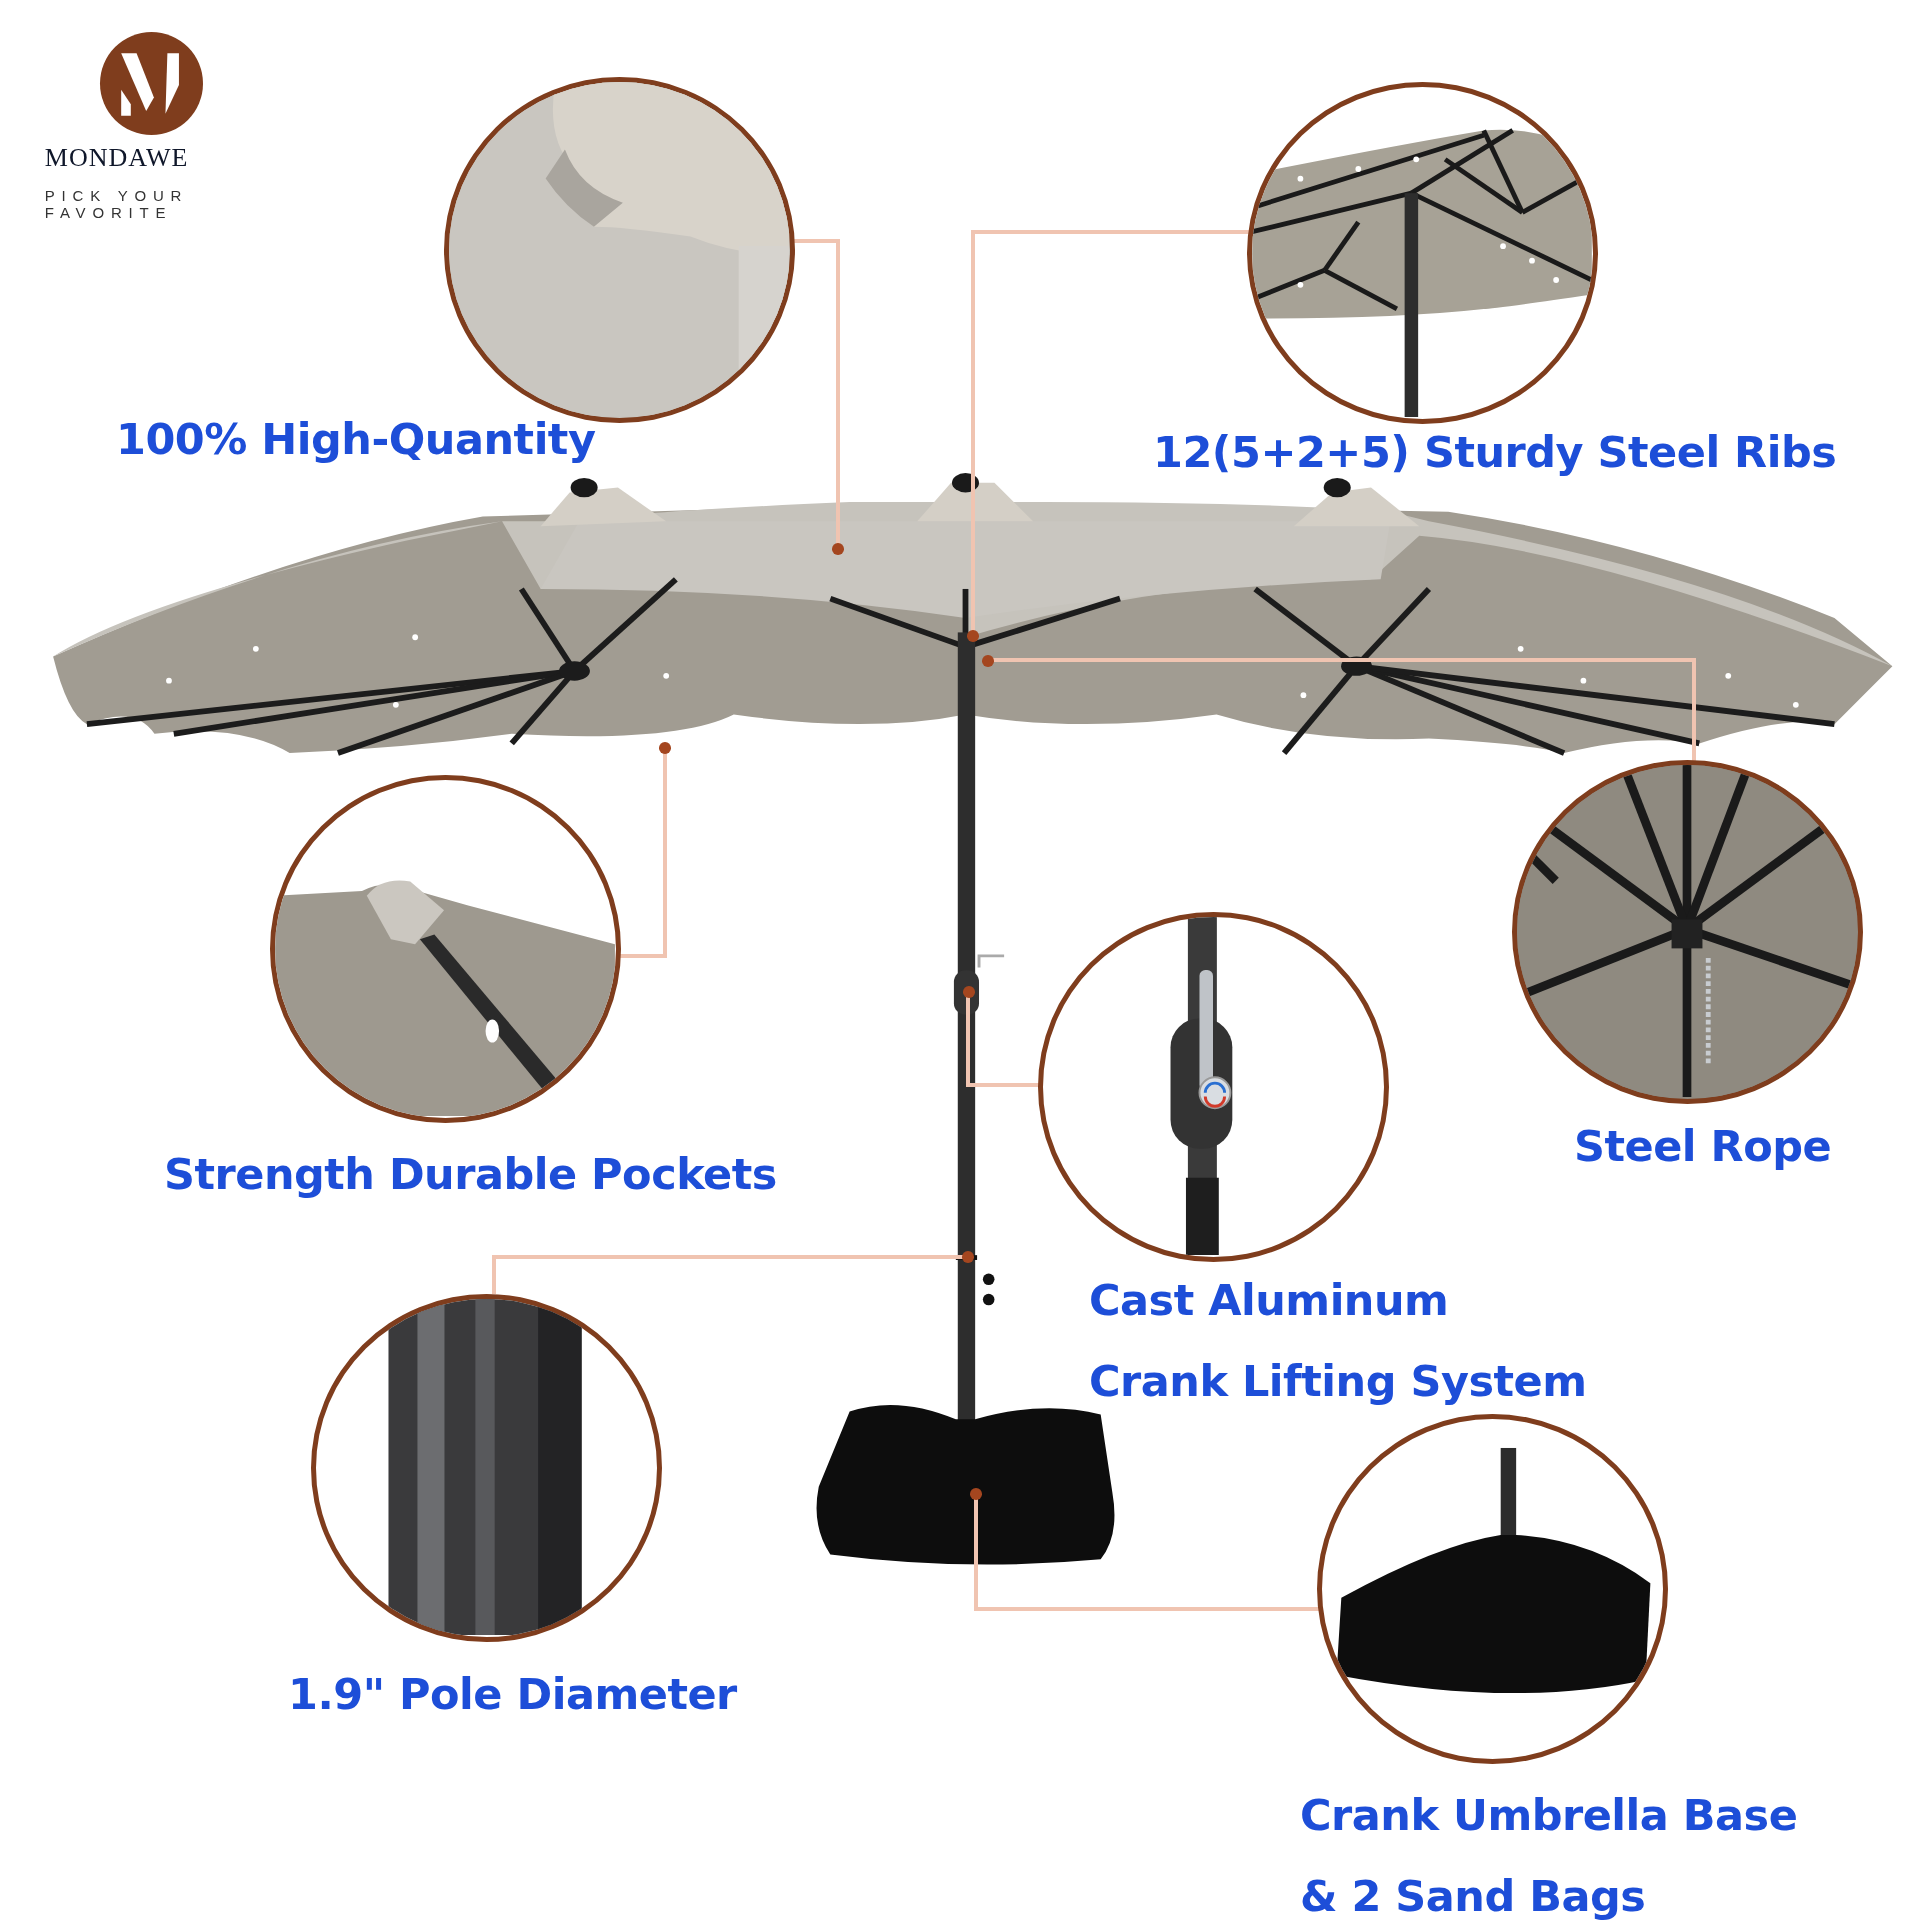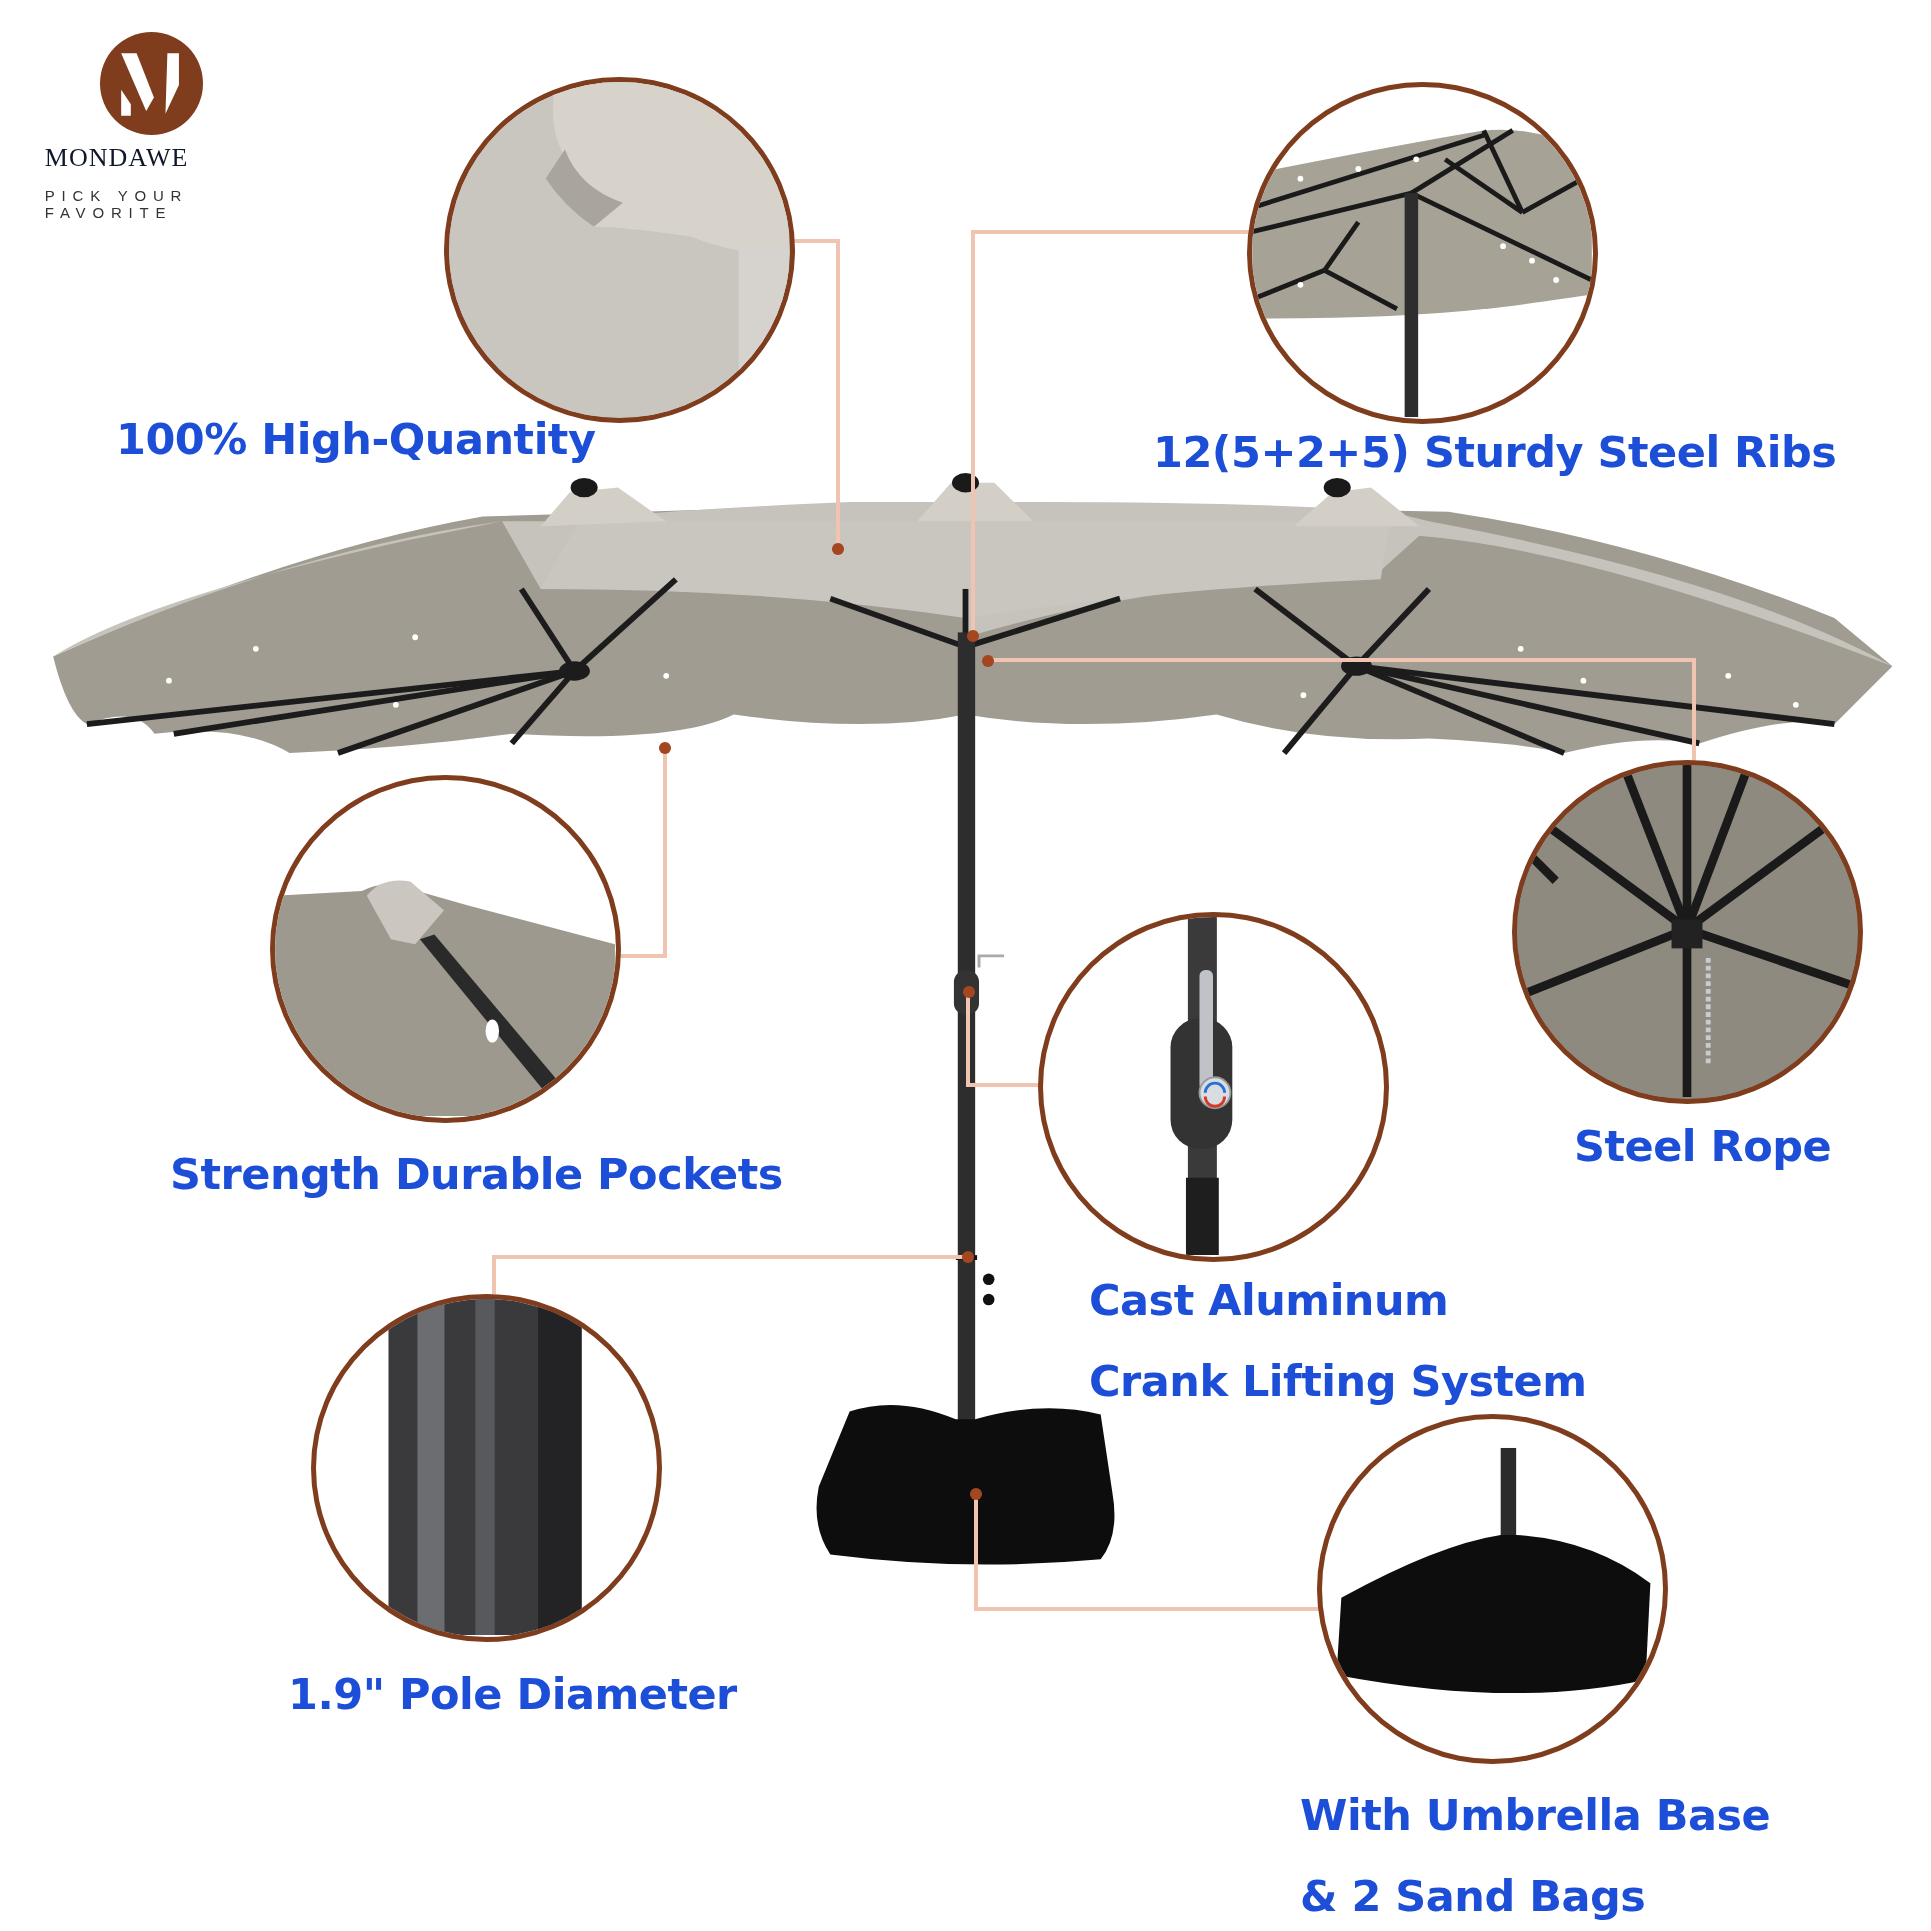--- a/index.html
+++ b/index.html
@@ -209,34 +209,34 @@
 </div>
 
 <div class="callout-label" style="left:116px;top:399px;">
   <div>100% High-Quantity</div>
 </div>
 
 <div class="callout-label" style="left:1153px;top:412px;">
   <div>12(5+2+5) Sturdy Steel Ribs</div>
 </div>
 
-<div class="callout-label" style="left:170px;top:1134px;">
+<div class="callout-label" style="left:164px;top:1134px;">
   <div>Strength Durable Pockets</div>
 </div>
 
 <div class="callout-label" style="left:1574px;top:1106px;">
   <div>Steel Rope</div>
 </div>
 
 <div class="callout-label" style="left:1089px;top:1260px;">
   <div>Cast Aluminum</div>
   <div>Crank Lifting System</div>
 </div>
 
 <div class="callout-label" style="left:288px;top:1654px;">
   <div>1.9" Pole Diameter</div>
 </div>
 
 <div class="callout-label" style="left:1300px;top:1775px;">
-  <div>With Umbrella Base</div>
+  <div>Crank Umbrella Base</div>
   <div>&amp; 2 Sand Bags</div>
 </div>
 
 
 </body></html>

